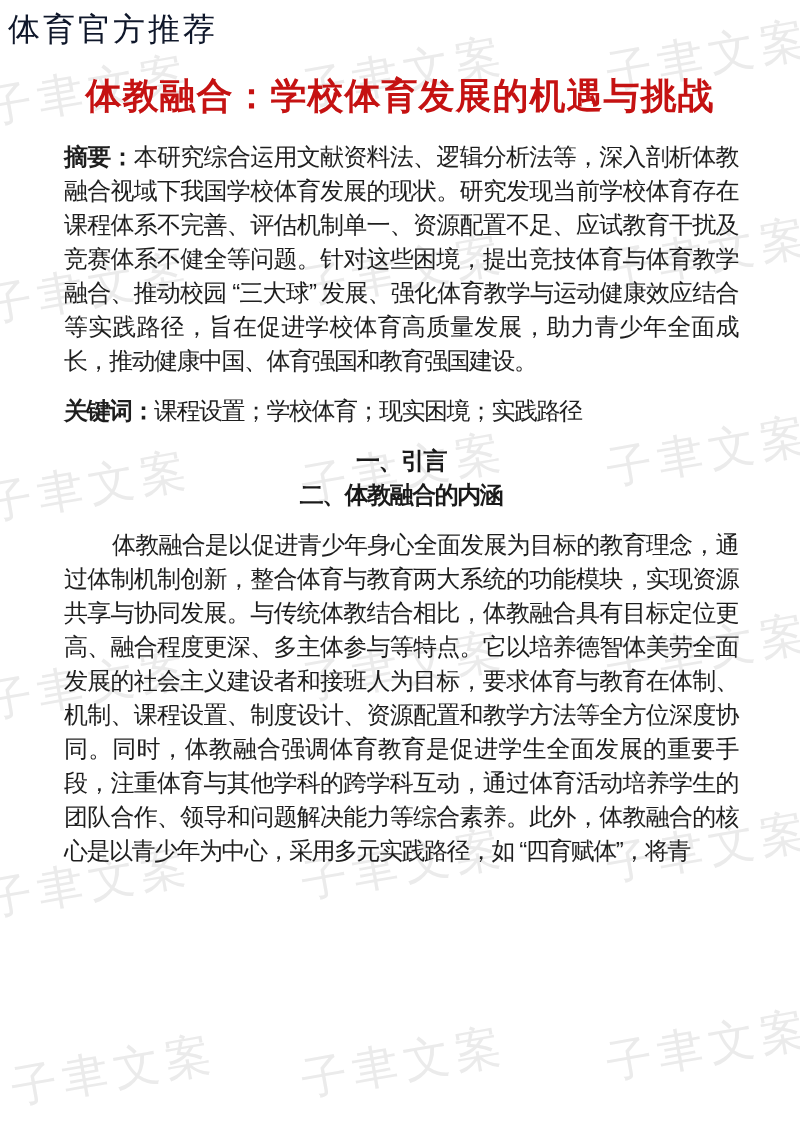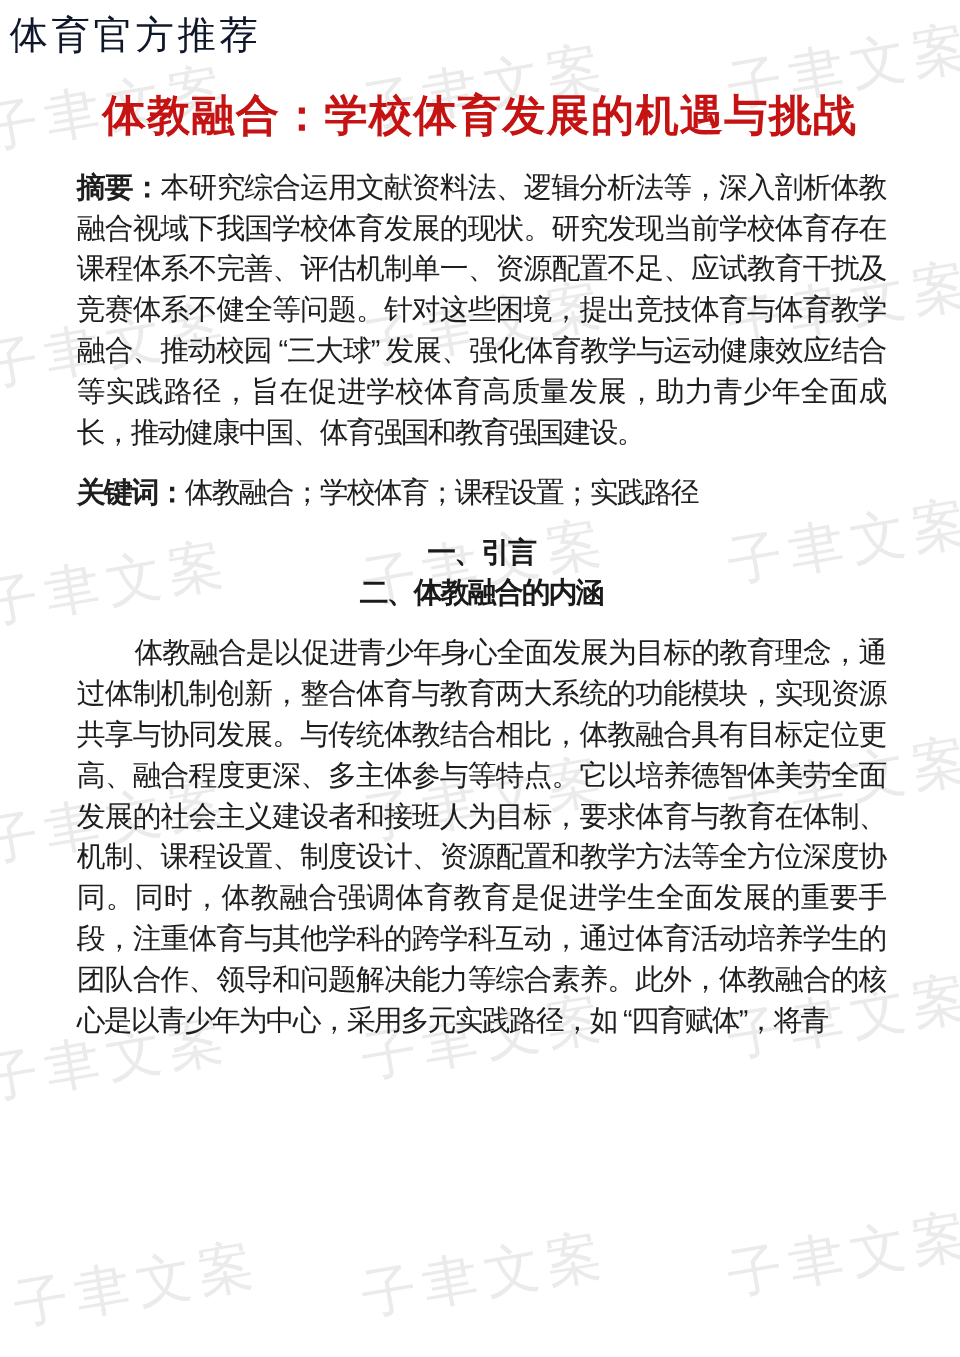--- a/index.html
+++ b/index.html
@@ -88,21 +88,21 @@
   </div>
 
   <div class="promo">体育官方推荐</div>
 
   <h1 class="title">体教融合：学校体育发展的机遇与挑战</h1>
 
   <div class="content">
 
     <p><span class="lbl">摘要：</span><span>本研究综合运用文献资料法、逻辑分析法等，深入剖析体教融合视域下我国学校体育发展的现状。研究发现当前学校体育存在课程体系不完善、评估机制单一、资源配置不足、应试教育干扰及竞赛体系不健全等问题。针对这些困境，提出竞技体育与体育教学融合、推动校园 “三大球” 发展、强化体育教学与运动健康效应结合等实践路径，旨在促进学校体育高质量发展，助力青少年全面成长，推动健康中国、体育强国和教育强国建设。</span></p>
 
-    <p><span class="lbl">关键词：</span><span>体教融合；学校体育；课程设置；实践路径</span></p>
+    <p><span class="lbl">关键词：</span><span>课程设置；学校体育；现实困境；实践路径</span></p>
 
     <h2>一、引言</h2>
 
 
     <h2>二、体教融合的内涵</h2>
 
     <p class="indent">体教融合是以促进青少年身心全面发展为目标的教育理念，通过体制机制创新，整合体育与教育两大系统的功能模块，实现资源共享与协同发展。与传统体教结合相比，体教融合具有目标定位更高、融合程度更深、多主体参与等特点。它以培养德智体美劳全面发展的社会主义建设者和接班人为目标，要求体育与教育在体制、机制、课程设置、制度设计、资源配置和教学方法等全方位深度协同。同时，体教融合强调体育教育是促进学生全面发展的重要手段，注重体育与其他学科的跨学科互动，通过体育活动培养学生的团队合作、领导和问题解决能力等综合素养。此外，体教融合的核心是以青少年为中心，采用多元实践路径，如 “四育赋体”，将青</p>
 
   </div>
 

